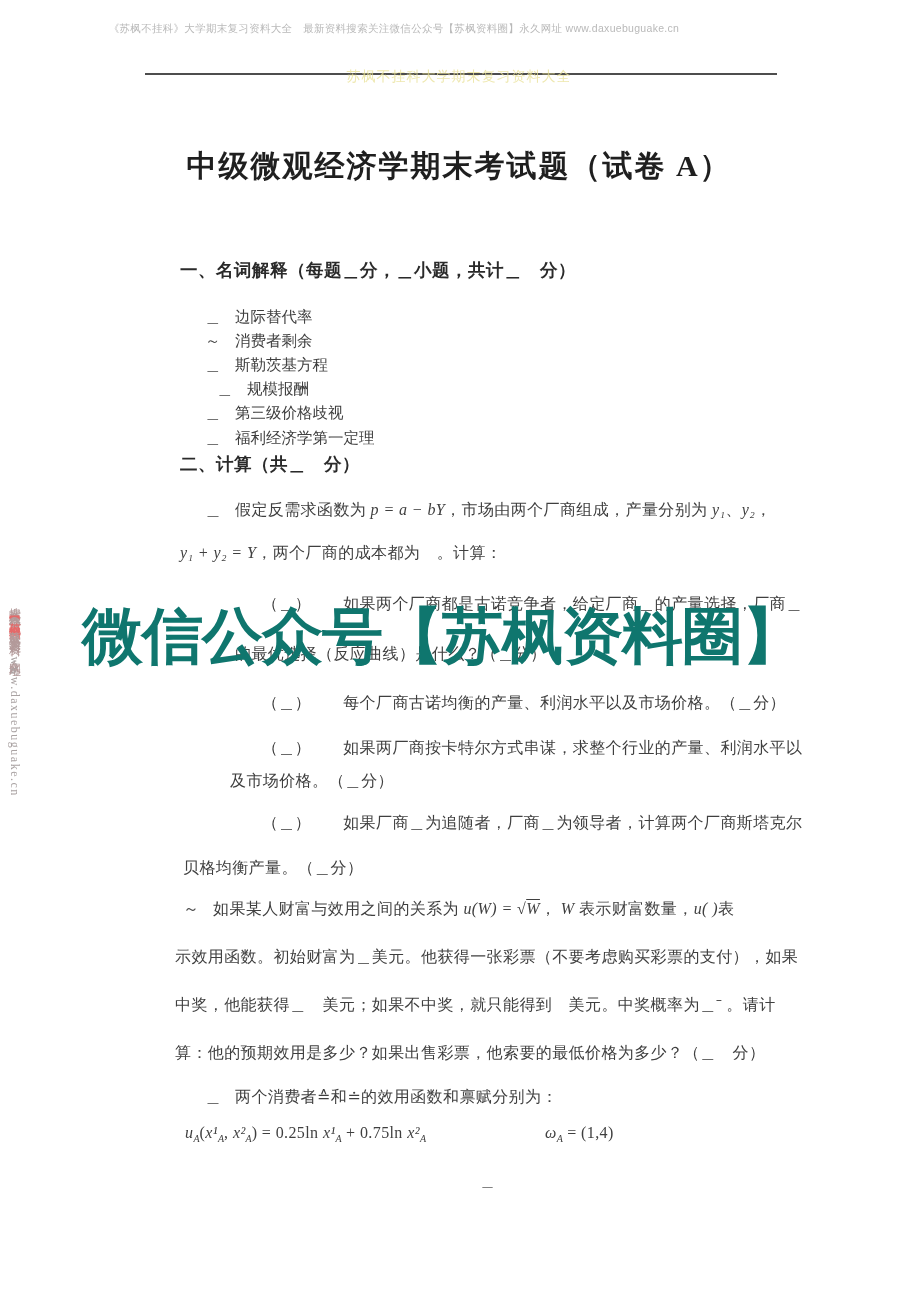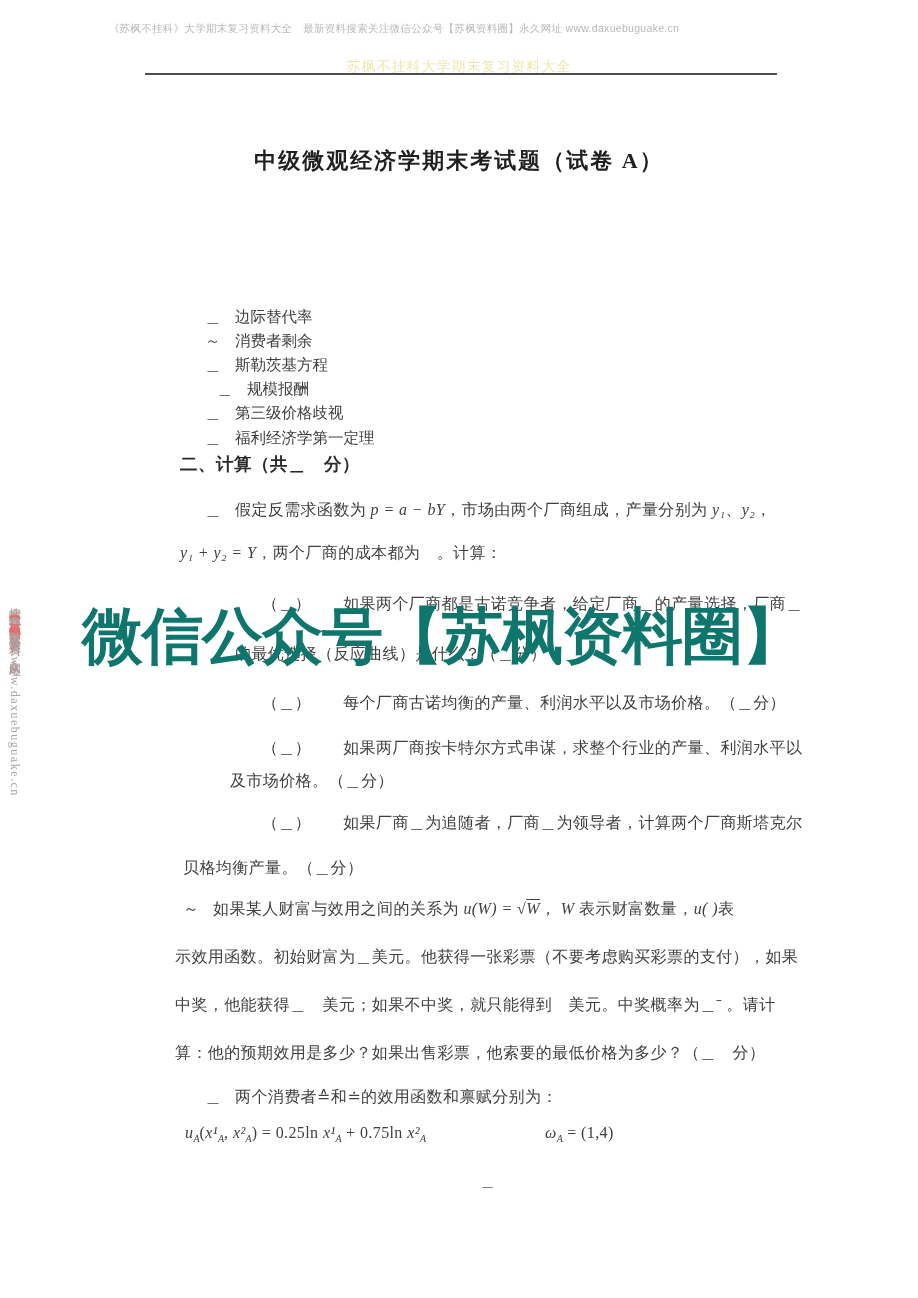--- a/index.html
+++ b/index.html
@@ -1,24 +1,24 @@
 <!DOCTYPE html>
 <html><head>
 <meta charset="utf-8">
 <style>
   html,body{margin:0;padding:0;background:#fff;}
   .page{position:relative;width:918px;height:1298px;background:#ffffff;overflow:hidden;
         font-family:"Liberation Serif","DejaVu Serif",serif;color:#3f3f3f;margin:0 auto;}
   .abs{position:absolute;white-space:nowrap;}
   .header-note{top:22px;left:0;width:788px;text-align:center;font-size:10.5px;color:#b9b9b9;
                font-family:"Liberation Sans","DejaVu Sans",sans-serif;letter-spacing:0.3px;}
-  .faint-banner{top:58px;left:0;width:918px;text-align:center;font-size:14px;color:#e8e093;
+  .faint-banner{top:68px;left:0;width:918px;text-align:center;font-size:14px;color:#e8e093;
                 opacity:0.75;letter-spacing:1px;z-index:2;}
   .divider{top:73px;left:145px;width:632px;border-top:2px solid #4d4d4d;height:0;z-index:1;}
-  .page-title{top:146px;left:0;width:918px;text-align:center;font-size:22px;font-weight:bold;
+  .page-title{top:146px;left:0;width:918px;text-align:center;font-size:30px;font-weight:bold;
               color:#1f1f1f;letter-spacing:2px;}
   .sec-head{font-size:17.5px;font-weight:bold;color:#2a2a2a;letter-spacing:0.5px;
             font-family:"Liberation Sans","DejaVu Sans",sans-serif;}
   .ln{font-size:16px;color:#3f3f3f;letter-spacing:0.4px;}
   .mark{display:inline-block;min-width:30px;color:#4a4a4a;}
   .paren{display:inline-block;margin-right:32px;color:#3f3f3f;}
   .mi{font-style:italic;font-family:"Liberation Serif","DejaVu Serif",serif;}
   .mrow sub, .ysub{font-size:10px;font-style:italic;vertical-align:-4px;letter-spacing:0;}
   .sqrt-rad{font-style:italic;text-decoration:overline;}
   .wm-red{top:596px;left:82px;font-size:61px;font-weight:bold;color:#0f766e;z-index:5;
@@ -35,20 +35,21 @@
 
 <div class="page">
 
   <div class="abs header-note">《苏枫不挂科》大学期末复习资料大全　最新资料搜索关注微信公众号【苏枫资料圈】永久网址 www.daxuebuguake.cn</div>
 
   <div class="abs faint-banner">苏枫不挂科大学期末复习资料大全</div>
   <div class="abs divider"></div>
 
   <div class="abs page-title">中级微观经济学期末考试题（试卷 A）</div>
 
+  <div class="abs sec-head" style="top:258px;left:180px;">一、名词解释（每题＿分，＿小题，共计＿　分）</div>
 
   <div class="list-row" style="top:307px;left:205px;">
     <span class="mark">＿</span><span>边际替代率</span>
   </div>
   <div class="list-row" style="top:331px;left:205px;">
     <span class="mark">～</span><span>消费者剩余</span>
   </div>
   <div class="list-row" style="top:355px;left:205px;">
     <span class="mark">＿</span><span>斯勒茨基方程</span>
   </div>

